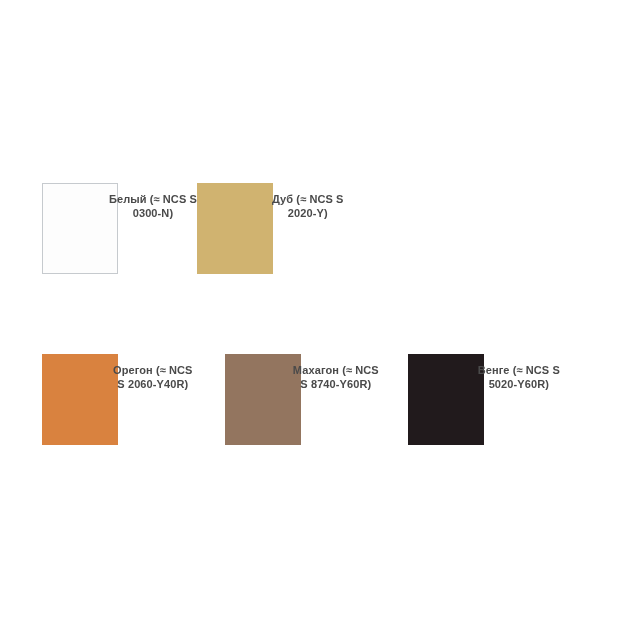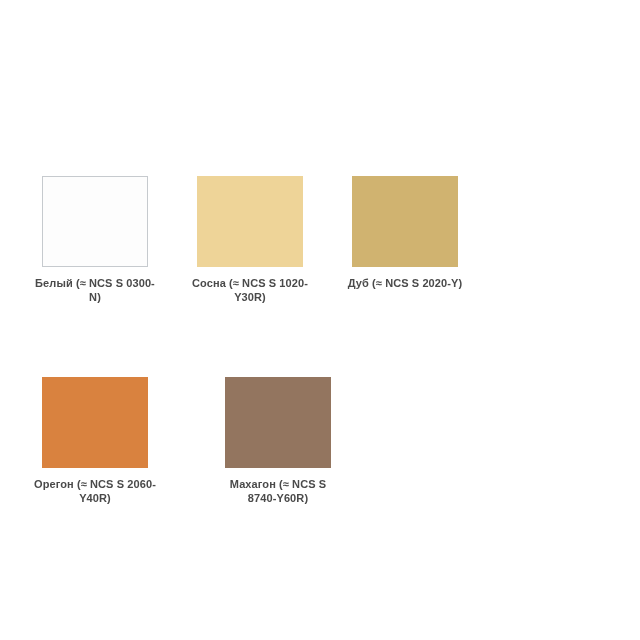--- a/index.html
+++ b/index.html
@@ -31,22 +31,23 @@
     align-items: flex-start;
     
     margin-bottom: 73px;
   }
   .swatch-row:last-child { margin-bottom: 0; gap: 28px; }
 
   .swatch-cell {
     width: 155px;
     box-sizing: border-box;
     display: flex;
-    flex-direction: column;
+    flex-direction: row;
     align-items: flex-start;
+    margin-top: 7px;
   }
 
   .swatch-chip {
     width: 106px;
     height: 91px;
     box-sizing: border-box;
     display: block;
   }
   
   .swatch-chip.bordered {
@@ -72,42 +73,42 @@
 <div class="palette">
 
   <div class="swatch-row">
 
     <div class="swatch-cell">
       <div class="swatch-chip bordered" style="background-color: rgb(253, 253, 253); border-color: rgb(198, 202, 206);"></div>
       <div class="swatch-label" style="color: rgb(74, 74, 74);">Белый (≈ NCS S 0300-N)</div>
     </div>
 
 
-    <div class="swatch-cell">
-      <div class="swatch-chip" style="background-color: rgb(238, 212, 152);"></div>
-      <div class="swatch-label" style="color: rgb(74, 74, 74);">Сосна (≈ NCS S 1020-Y30R)</div>
-    </div>
 
     <div class="swatch-cell">
       <div class="swatch-chip" style="background-color: rgb(208, 179, 112);"></div>
       <div class="swatch-label" style="color: rgb(74, 74, 74);">Дуб (≈ NCS S 2020-Y)</div>
     </div>
 
   </div>
 
   <div class="swatch-row">
 
     <div class="swatch-cell">
       <div class="swatch-chip" style="background-color: rgb(217, 130, 63);"></div>
       <div class="swatch-label" style="color: rgb(74, 74, 74);">Орегон (≈ NCS S 2060-Y40R)</div>
     </div>
 
     <div class="swatch-cell">
       <div class="swatch-chip" style="background-color: rgb(147, 117, 95);"></div>
       <div class="swatch-label" style="color: rgb(74, 74, 74);">Махагон (≈ NCS S 8740-Y60R)</div>
     </div>
 
+    <div class="swatch-cell">
+      <div class="swatch-chip" style="background-color: rgb(33, 26, 28);"></div>
+      <div class="swatch-label" style="color: rgb(74, 74, 74);">Венге (≈ NCS S 5020-Y60R)</div>
+    </div>
 
     <div class="swatch-cell"></div>
 
   </div>
 
 </div>
 
 </body></html>

